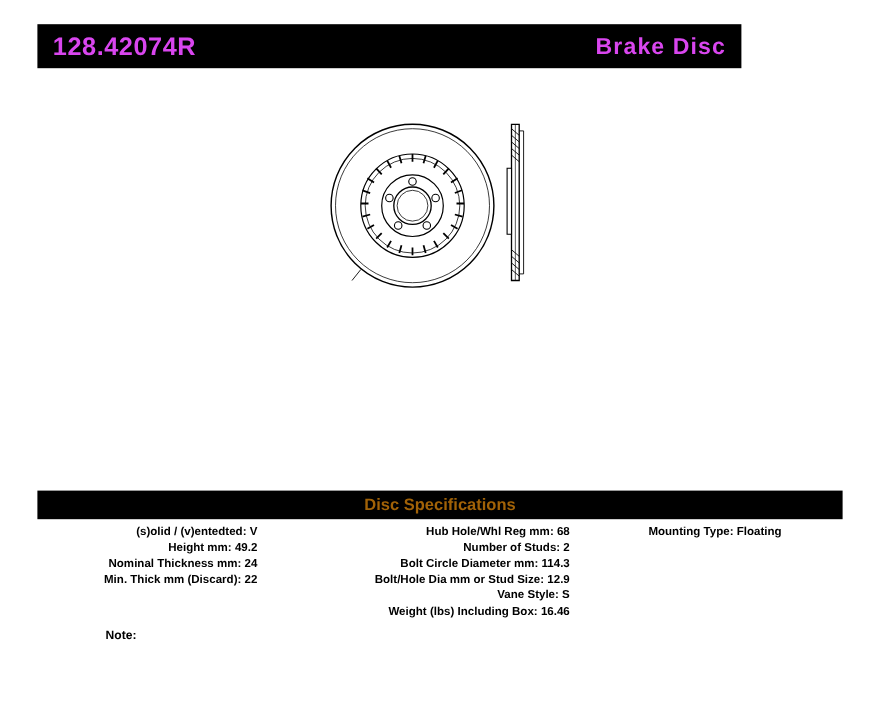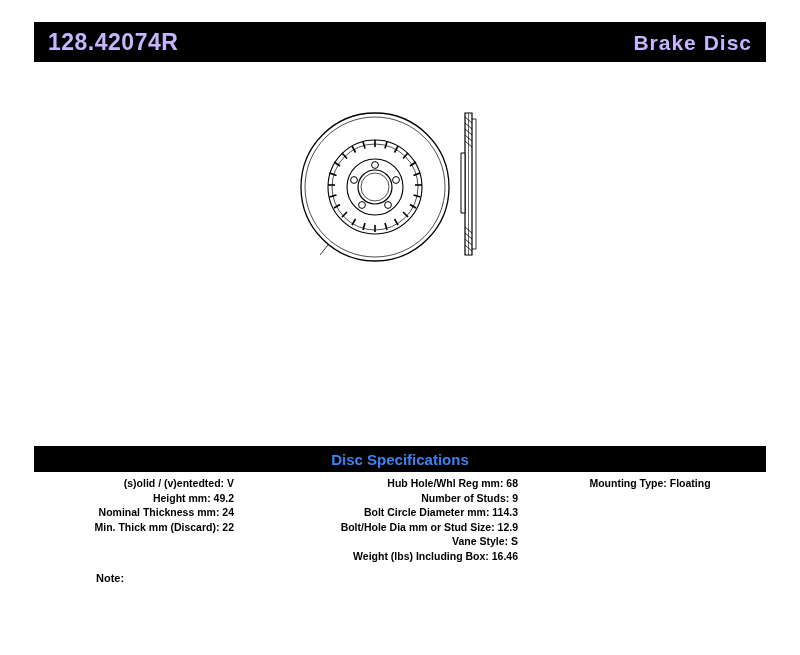--- a/index.html
+++ b/index.html
@@ -14,24 +14,24 @@
     color: #000000;
     position: relative;
     overflow: hidden;
   }
 
   
   .header-bar {
     position: absolute;
     left: 34px;
     top: 22px;
-    width: 732px;
+    width: 640px;
     height: 40px;
     background: #000000;
-    color: #c4b5fd;
+    color: #d946ef;
     display: flex;
     align-items: center;
     justify-content: space-between;
     box-sizing: border-box;
     padding: 0 14px;
     text-align: center;
   }
   .part-number {
     font-size: 23px;
     font-weight: bold;
@@ -56,21 +56,21 @@
   }
 
   
   .spec-bar {
     position: absolute;
     left: 34px;
     top: 446px;
     width: 732px;
     height: 26px;
     background: #000000;
-    color: #3b82f6;
+    color: #a16207;
     display: flex;
     align-items: center;
     justify-content: center;
   }
   .spec-bar-title {
     font-size: 15px;
     font-weight: bold;
   }
 
   
@@ -209,21 +209,21 @@
 
   <div class="spec-col spec-col-left">
     <div class="spec-line">(s)olid / (v)entedted: V</div>
     <div class="spec-line">Height mm: 49.2</div>
     <div class="spec-line">Nominal Thickness mm: 24</div>
     <div class="spec-line">Min. Thick mm (Discard): 22</div>
   </div>
 
   <div class="spec-col spec-col-mid">
     <div class="spec-line">Hub Hole/Whl Reg mm: 68</div>
-    <div class="spec-line">Number of Studs: 9</div>
+    <div class="spec-line">Number of Studs: 2</div>
     <div class="spec-line">Bolt Circle Diameter mm: 114.3</div>
     <div class="spec-line">Bolt/Hole Dia mm or Stud Size: 12.9</div>
     <div class="spec-line">Vane Style: S</div>
     <div class="spec-line">Weight (lbs) Including Box: 16.46</div>
   </div>
 
   <div class="spec-col spec-col-right">
     <div class="spec-line">Mounting Type: Floating</div>
   </div>
 

